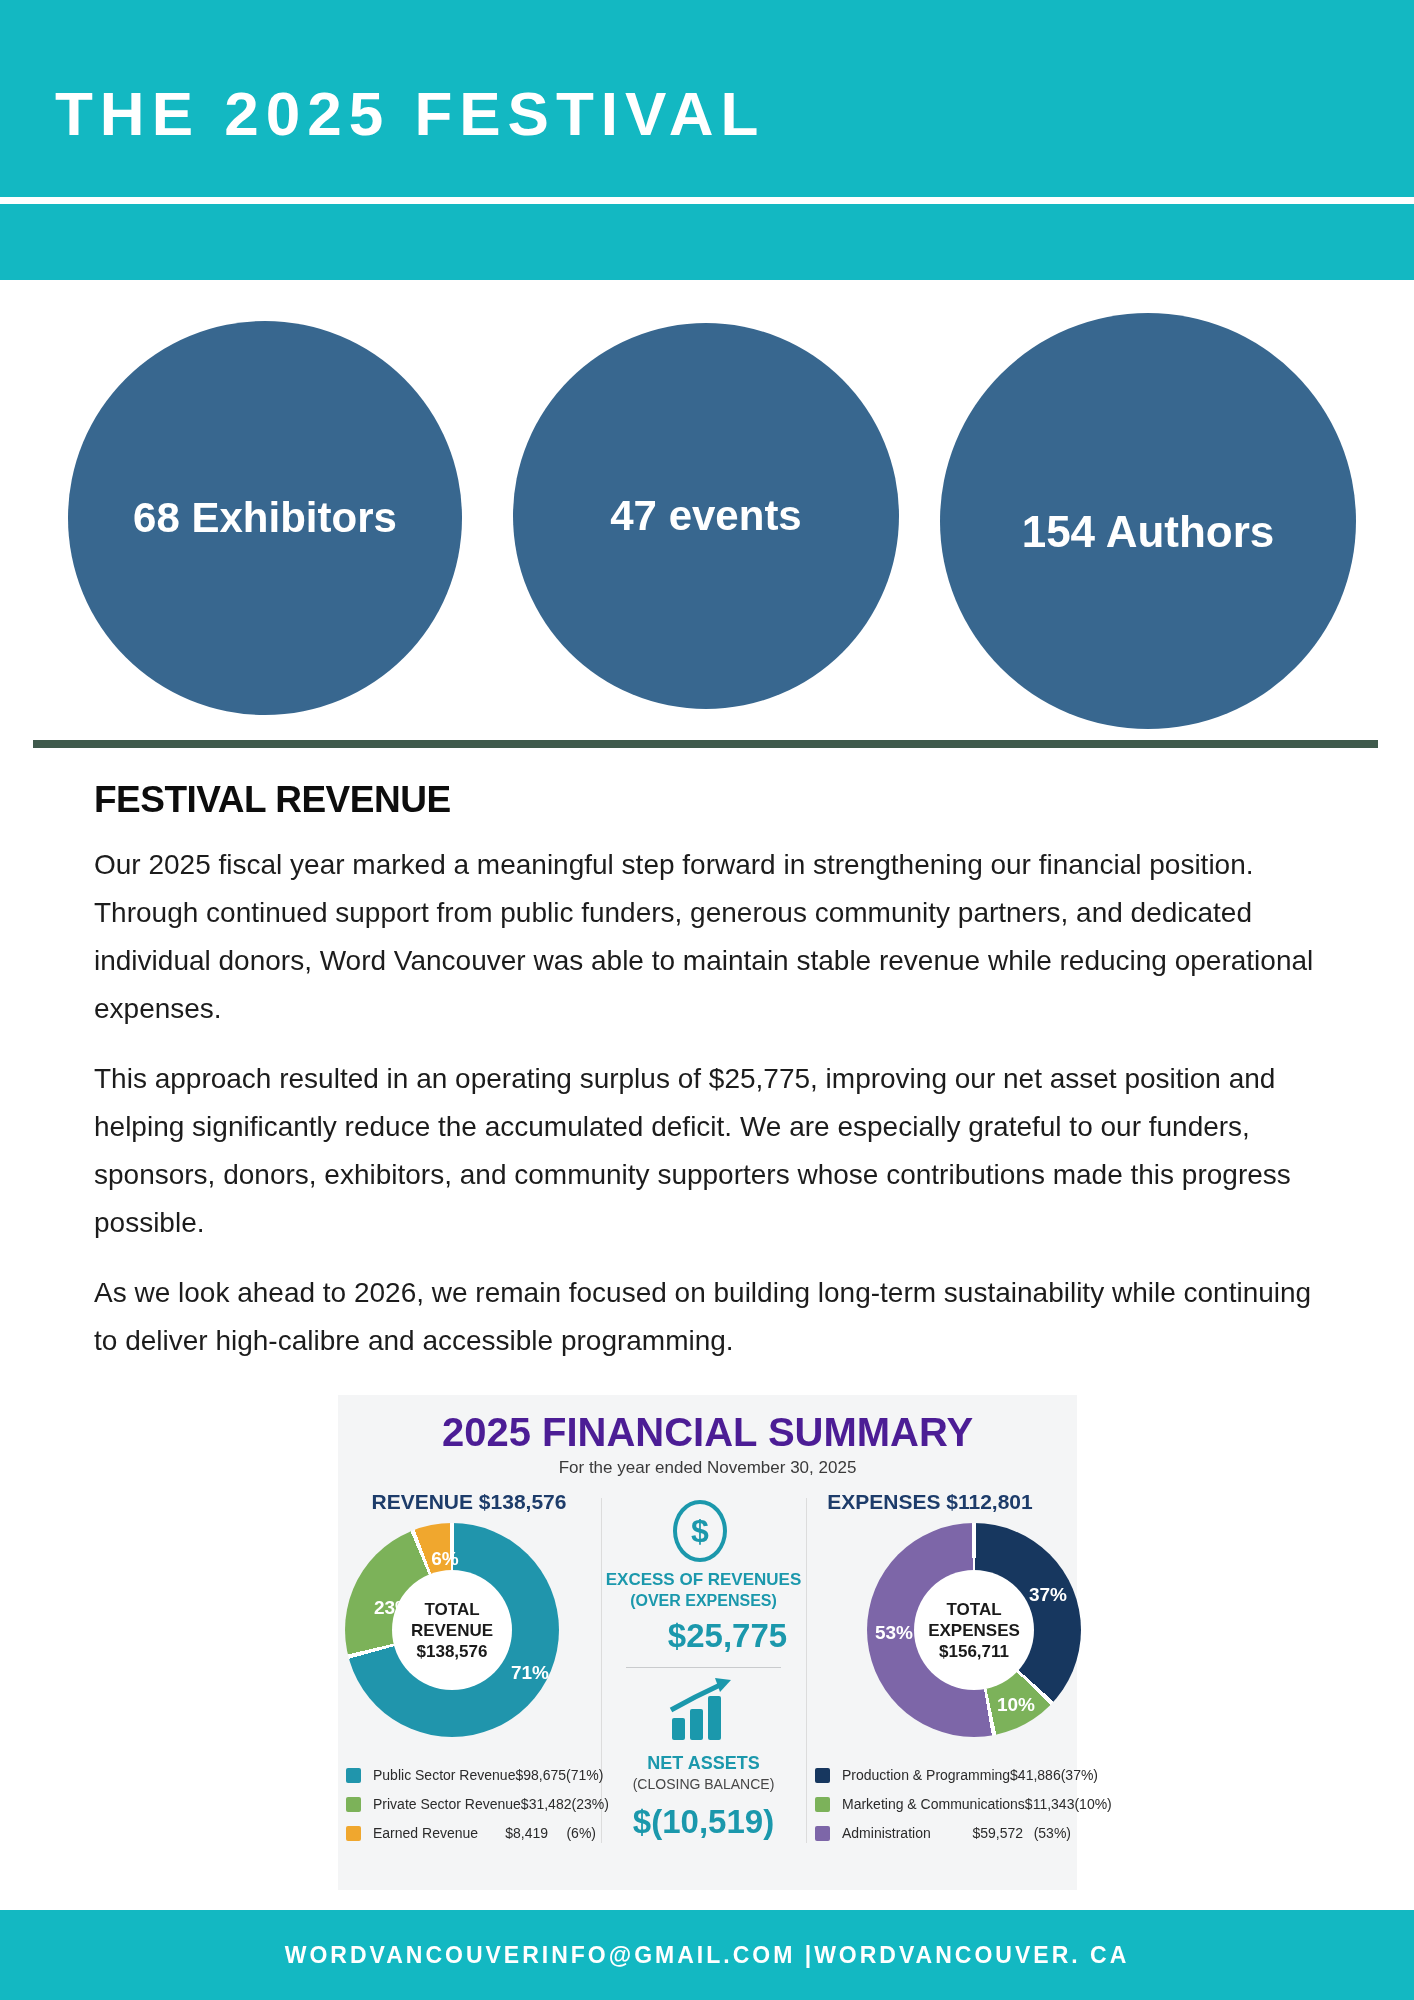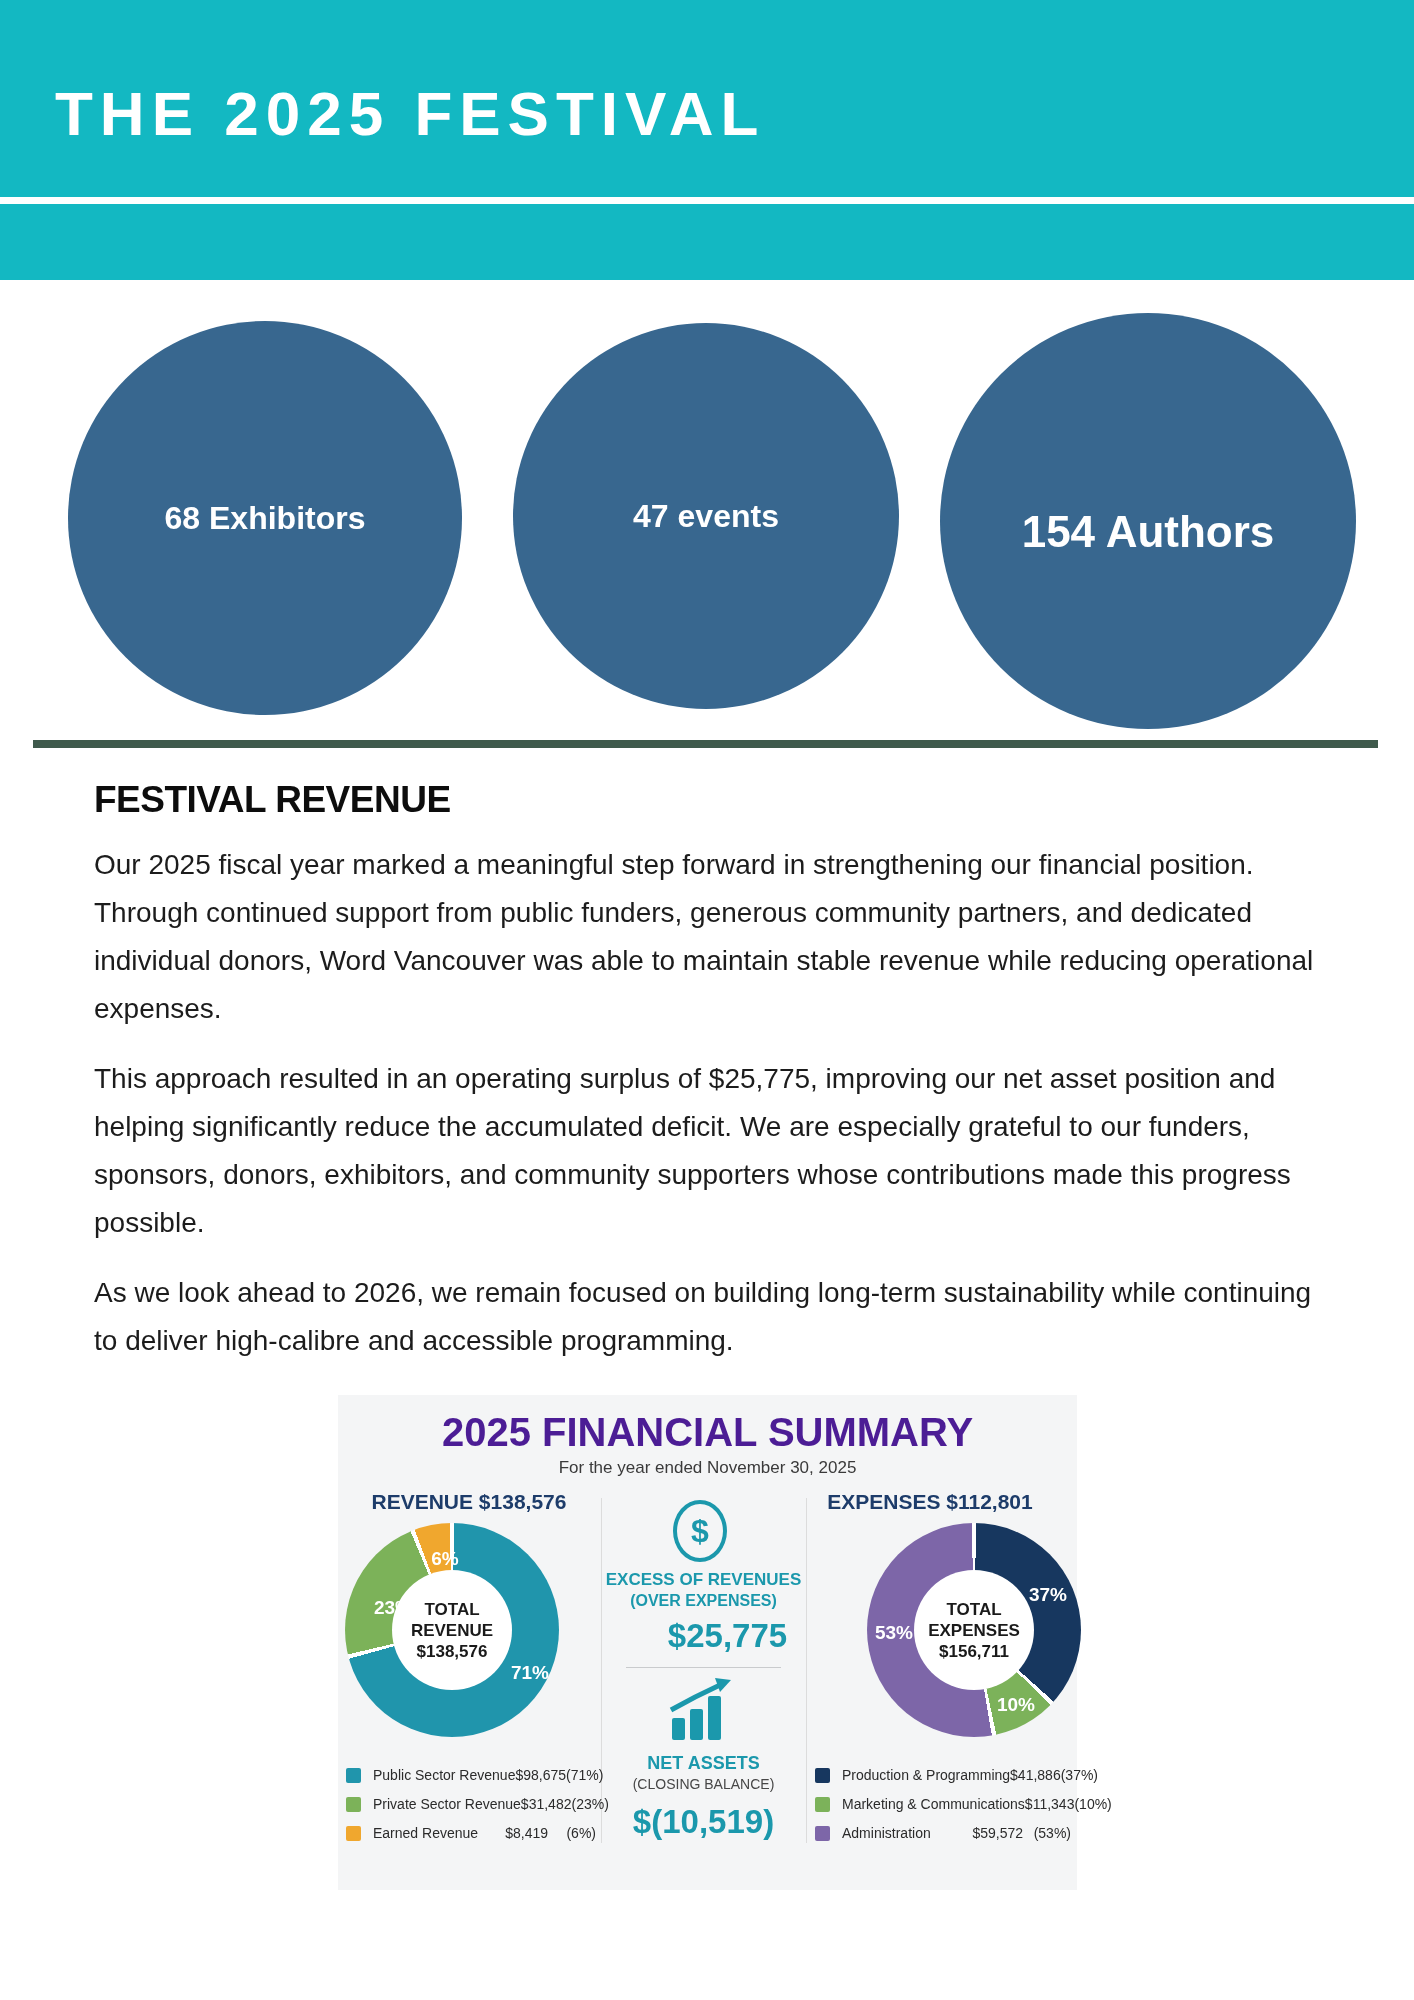--- a/index.html
+++ b/index.html
@@ -8,21 +8,21 @@
 
   
   .banner{position:absolute;left:0;top:0;width:1414px;height:197px;background:#13b8c2;padding-left:20px;}
   .banner-title{position:absolute;left:55px;top:78px;margin:0;color:#ffffff;
                 font-size:62px;font-weight:800;letter-spacing:7px;white-space:nowrap;}
   .banner-strip{position:absolute;left:0;top:204px;width:1414px;height:76px;background:#13b8c2;}
 
   
   .stat-circle{position:absolute;border-radius:50%;background:#38678f;color:#ffffff;
                display:flex;align-items:center;justify-content:center;text-align:center;
-               font-weight:700;font-size:32px;}
+               font-weight:700;font-size:42px;}
   .c1{left:68px;top:321px;width:394px;height:394px;}
   .c2{left:513px;top:323px;width:386px;height:386px;}
   .c3{left:940px;top:313px;width:416px;height:416px;font-size:44px;padding-top:22px;box-sizing:border-box;}
 
   .section-divider{position:absolute;left:33px;top:740px;width:1345px;height:8px;background:#3f5a4c;}
 
   
   .revenue-text{position:absolute;left:94px;top:779px;width:1248px;color:#1c1c1c;}
   .revenue-text h2{margin:0 0 20px 0;font-size:37px;font-weight:800;color:#0d0d0d;letter-spacing:-0.5px;}
   .revenue-text p{margin:0 0 22px 0;font-size:28px;line-height:48px;font-weight:400;}
@@ -192,14 +192,17 @@
       </div>
       <div class="lrow">
         <span class="sw" style="background: rgb(125, 102, 168);"></span>
         <span class="lname">Administration</span>
         <span class="lamt">$59,572</span>
         <span class="lpct">(53%)</span>
       </div>
     </div>
   </section>
 
+  <footer class="footer">
+    <span class="footer-text">WORDVANCOUVERINFO@GMAIL.COM |WORDVANCOUVER. CA</span>
+  </footer>
 
 </div>
 
 </body></html>

